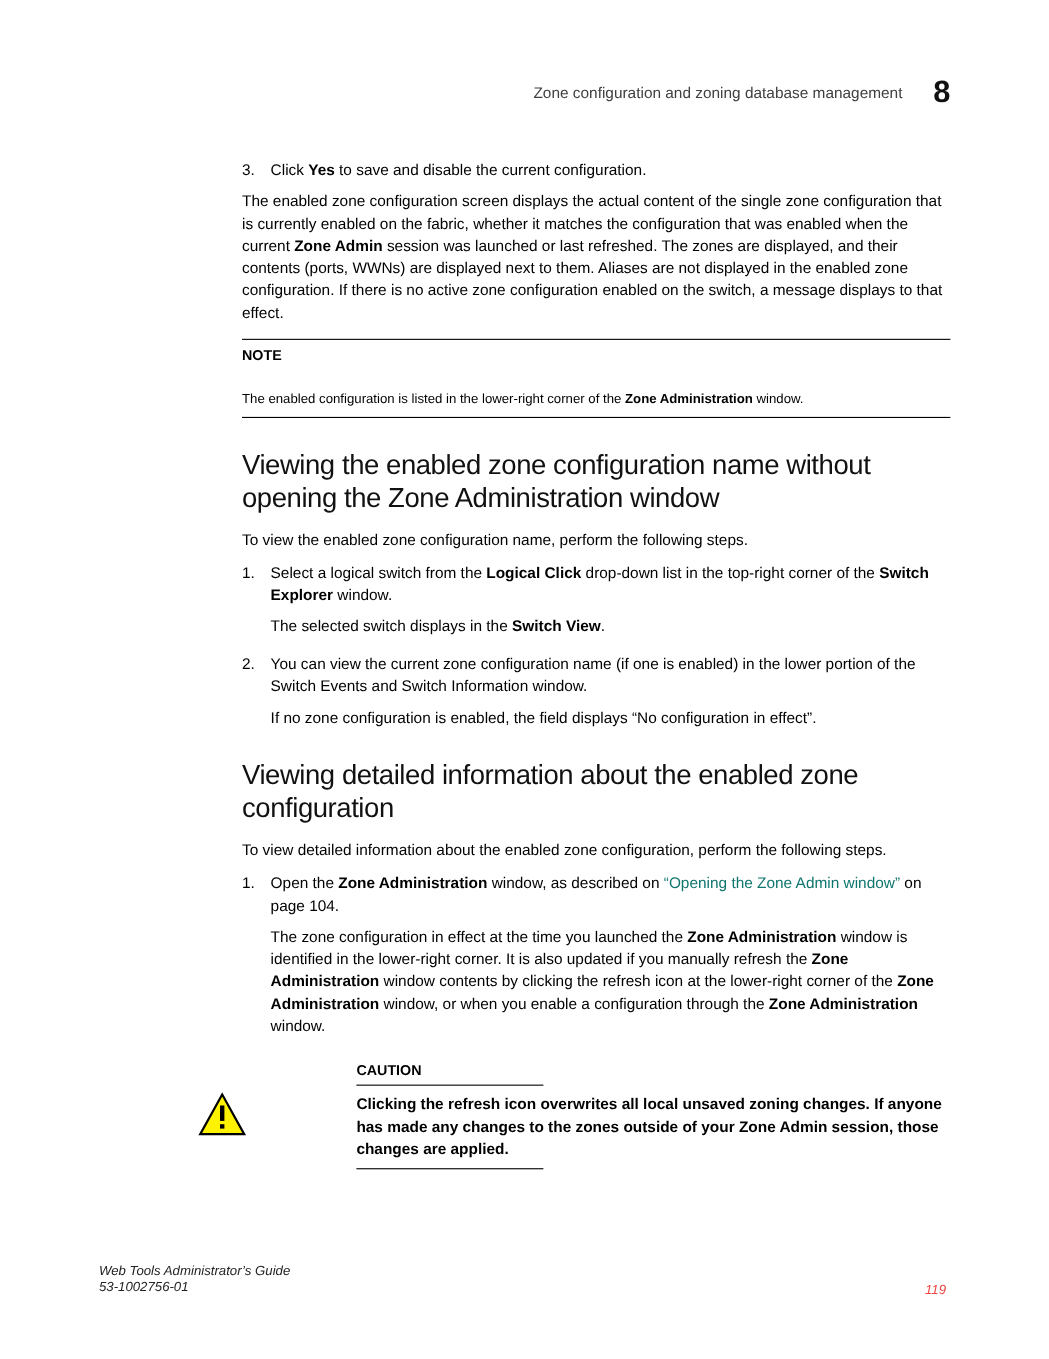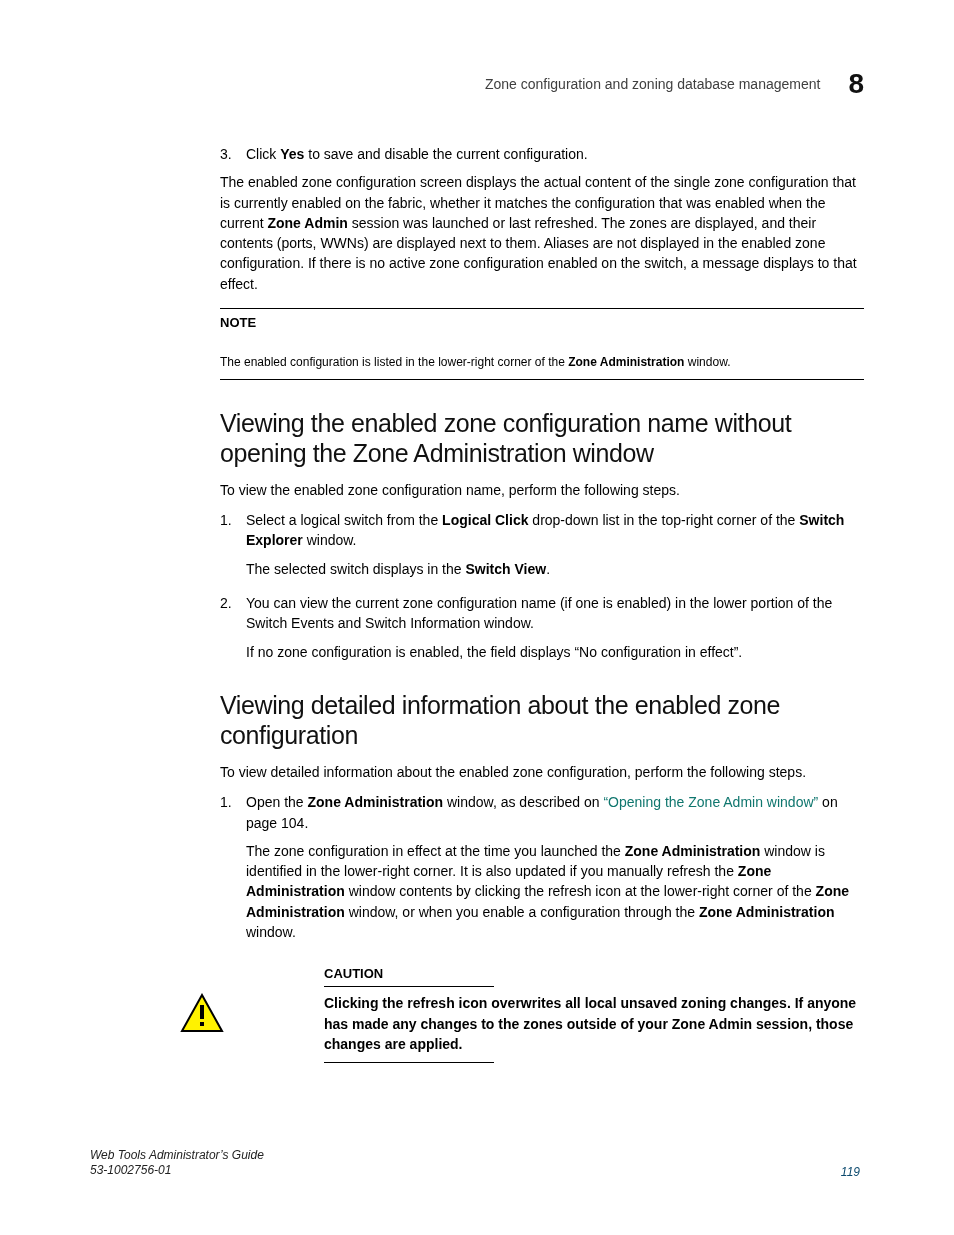--- a/index.html
+++ b/index.html
@@ -150,21 +150,21 @@
   }
   .footer-left {
     font-size: 12px;
     font-style: italic;
     line-height: 1.3;
     color: #222;
   }
   .footer-right {
     font-size: 12px;
     font-style: italic;
-    color: #0c4a6e;
+    color: #ef4444;
   }
 </style>
 </head>
 <body>
 
 <div class="page">
 
   <div class="running-header">
     <span class="running-title">Zone configuration and zoning database management</span>
     <span class="chapter-num">8</span>

